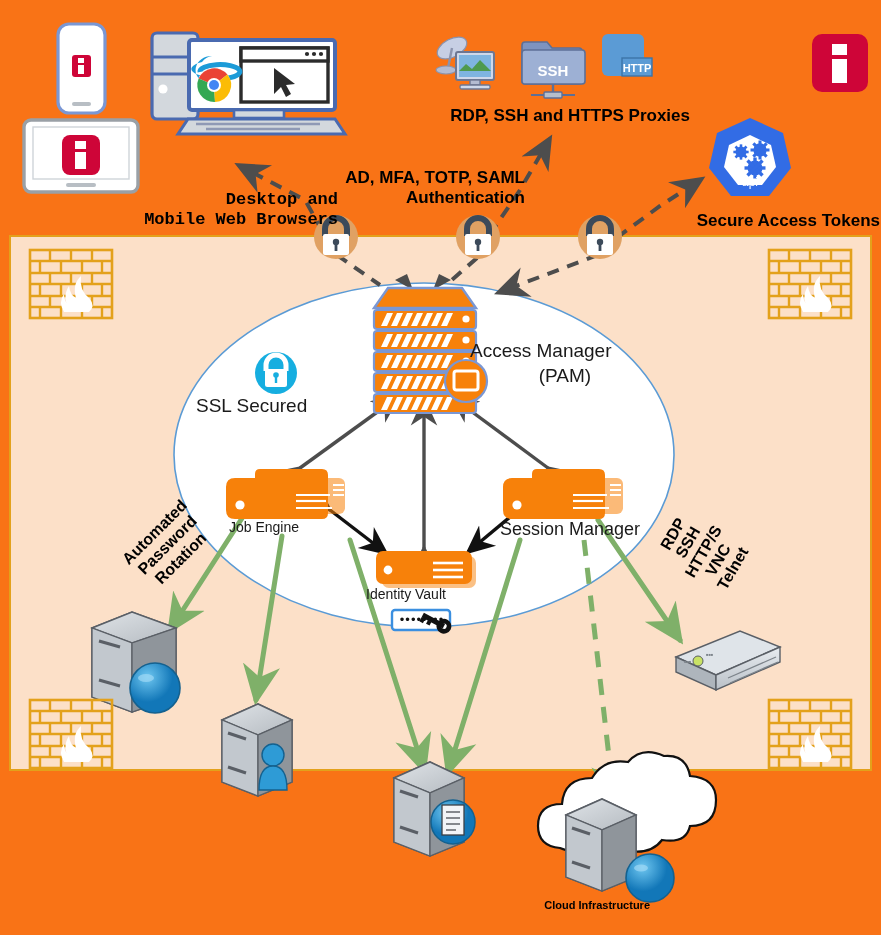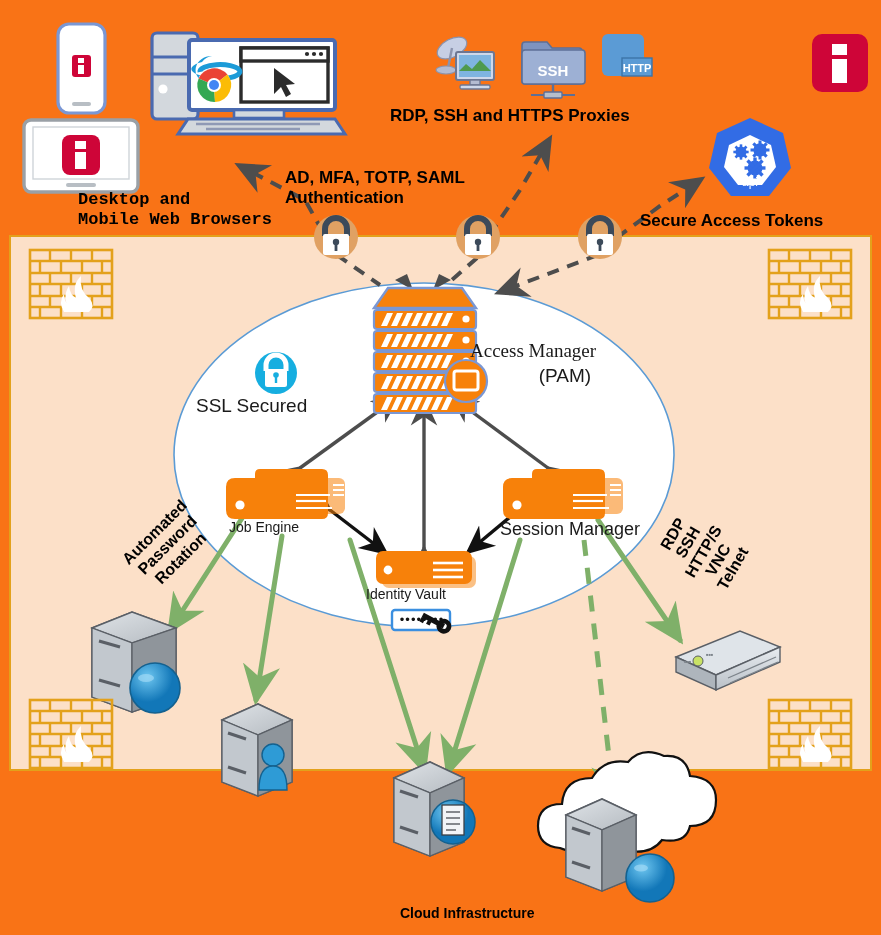--- a/index.html
+++ b/index.html
@@ -1,19 +1,19 @@
 <!DOCTYPE html>
 <html><head>
 <meta charset="utf-8">
 <style>
   html,body{margin:0;padding:0;background:#ffffff;}
   body{font-family:"Liberation Sans", sans-serif;}
   #stage{position:relative;width:881px;height:935px;overflow:hidden;background:#f97316;}
   .abs{position:absolute;}
-  .lbl{position:absolute;color:#000;font-weight:bold;text-align:left;line-height:1.15;white-space:pre-line;}
+  .lbl{position:absolute;color:#000;font-weight:bold;text-align:right;line-height:1.15;white-space:pre-line;}
   .lbl-plain{position:absolute;color:#1a1a1a;font-weight:normal;line-height:1.15;}
   svg{display:block;overflow:visible;}
   .rot{transform-origin:50% 50%;}
 </style>
 </head>
 <body>
 
 <div id="stage">
 
   <svg class="abs" style="left:0;top:0;" width="881" height="935">
@@ -541,21 +541,21 @@
   <div class="lbl" style="left:78px;top:190px;width:260px;font-size:17px;font-family:Liberation Mono, monospace;">Desktop and
 Mobile Web Browsers</div>
 
   <div class="lbl" style="left:285px;top:168px;width:240px;font-size:17px;">AD, MFA, TOTP, SAML
 Authentication</div>
 
   <div class="lbl" style="left:390px;top:106px;width:300px;font-size:17px;">RDP, SSH and HTTPS Proxies</div>
 
   <div class="lbl" style="left:640px;top:211px;width:240px;font-size:17px;">Secure Access Tokens</div>
 
-  <div class="lbl-plain" style="left:470px;top:340px;width:200px;font-size:19px;text-align:left;font-family:Liberation Serif, serif;">Access Manager</div>
+  <div class="lbl-plain" style="left:470px;top:340px;width:200px;font-size:19px;text-align:left;">Access Manager</div>
   <div class="lbl-plain" style="left:505px;top:365px;width:120px;font-size:19px;text-align:center;">(PAM)</div>
 
   <div class="lbl-plain" style="left:196px;top:395px;width:160px;font-size:19px;">SSL Secured</div>
 
   <div class="lbl-plain" style="left:229px;top:519px;width:115px;font-size:14px;">Job Engine</div>
 
   <div class="lbl-plain" style="left:500px;top:519px;width:160px;font-size:18px;">Session Manager</div>
 
   <div class="lbl-plain" style="left:366px;top:586px;width:120px;font-size:14px;">Identity Vault</div>
 
@@ -564,15 +564,15 @@
   <div class="lbl rot" style="left:108px;top:518px;width:120px;font-size:16px;transform:rotate(-45deg);text-align:center;">Automated
 Password
 Rotation</div>
 
   <div class="lbl rot" style="left:643px;top:508px;width:120px;font-size:16px;transform:rotate(-60deg);text-align:center;line-height:1.08;">RDP
 SSH
 HTTP/S
 VNC
 Telnet</div>
 
-  <div class="lbl" style="left:400px;top:899px;width:250px;font-size:14px;margin-top:6px;">Cloud Infrastructure</div>
+  <div class="lbl" style="left:400px;top:899px;width:250px;font-size:11px;">Cloud Infrastructure</div>
 
 </div>
 
 </body></html>

